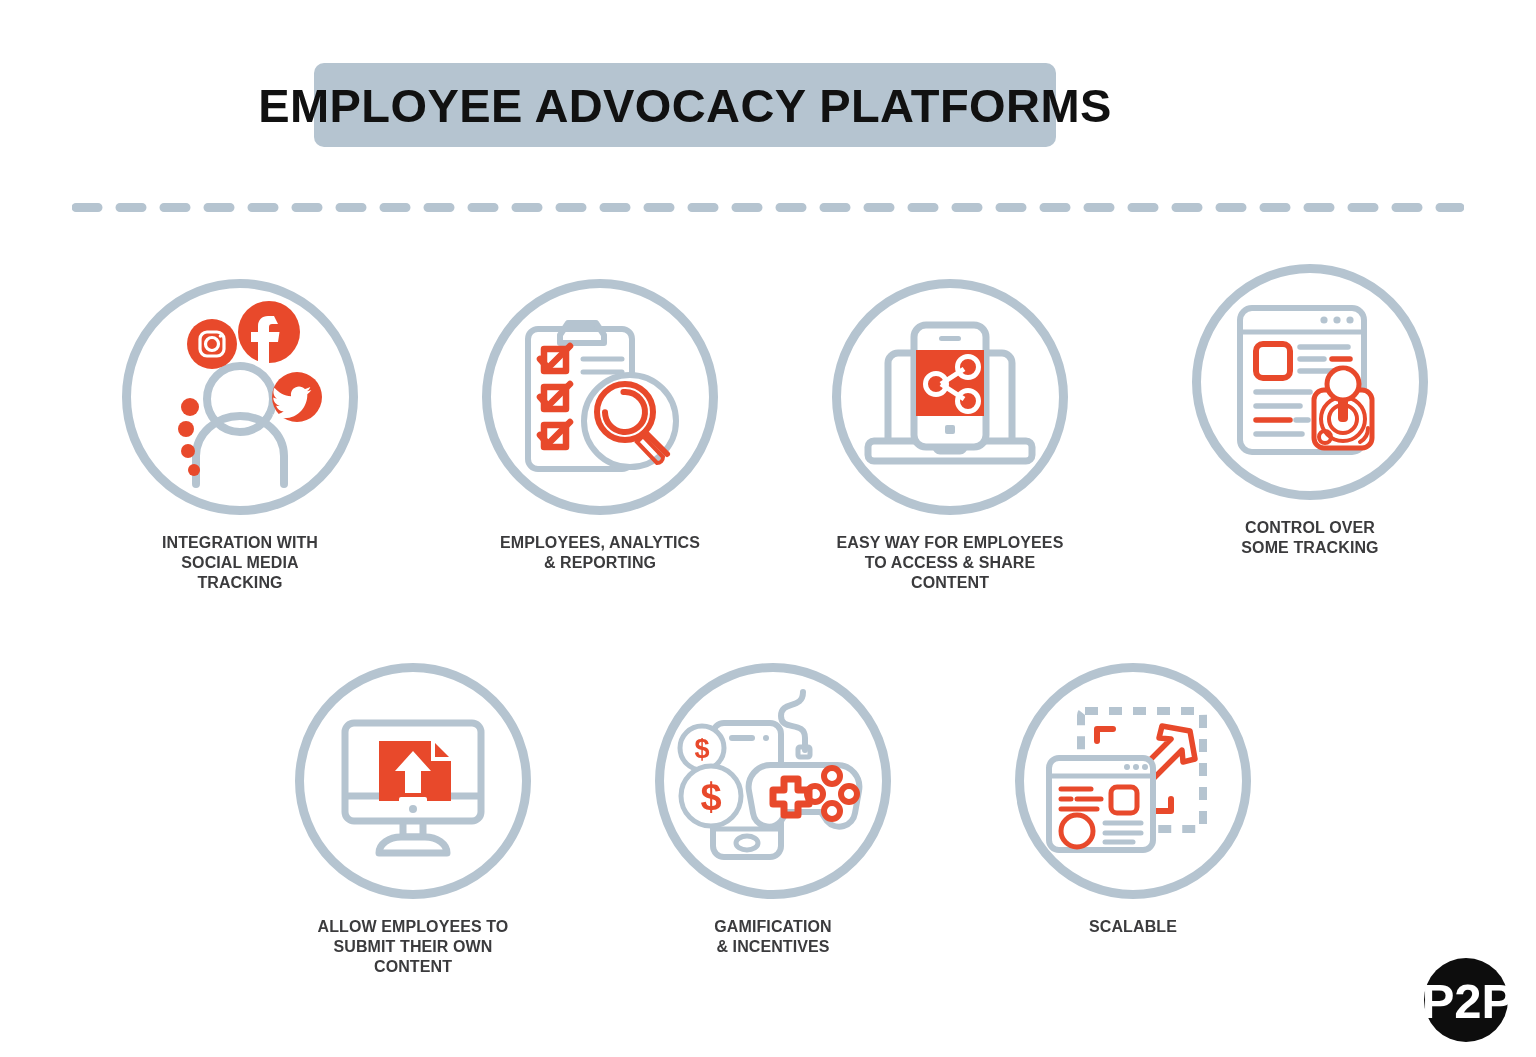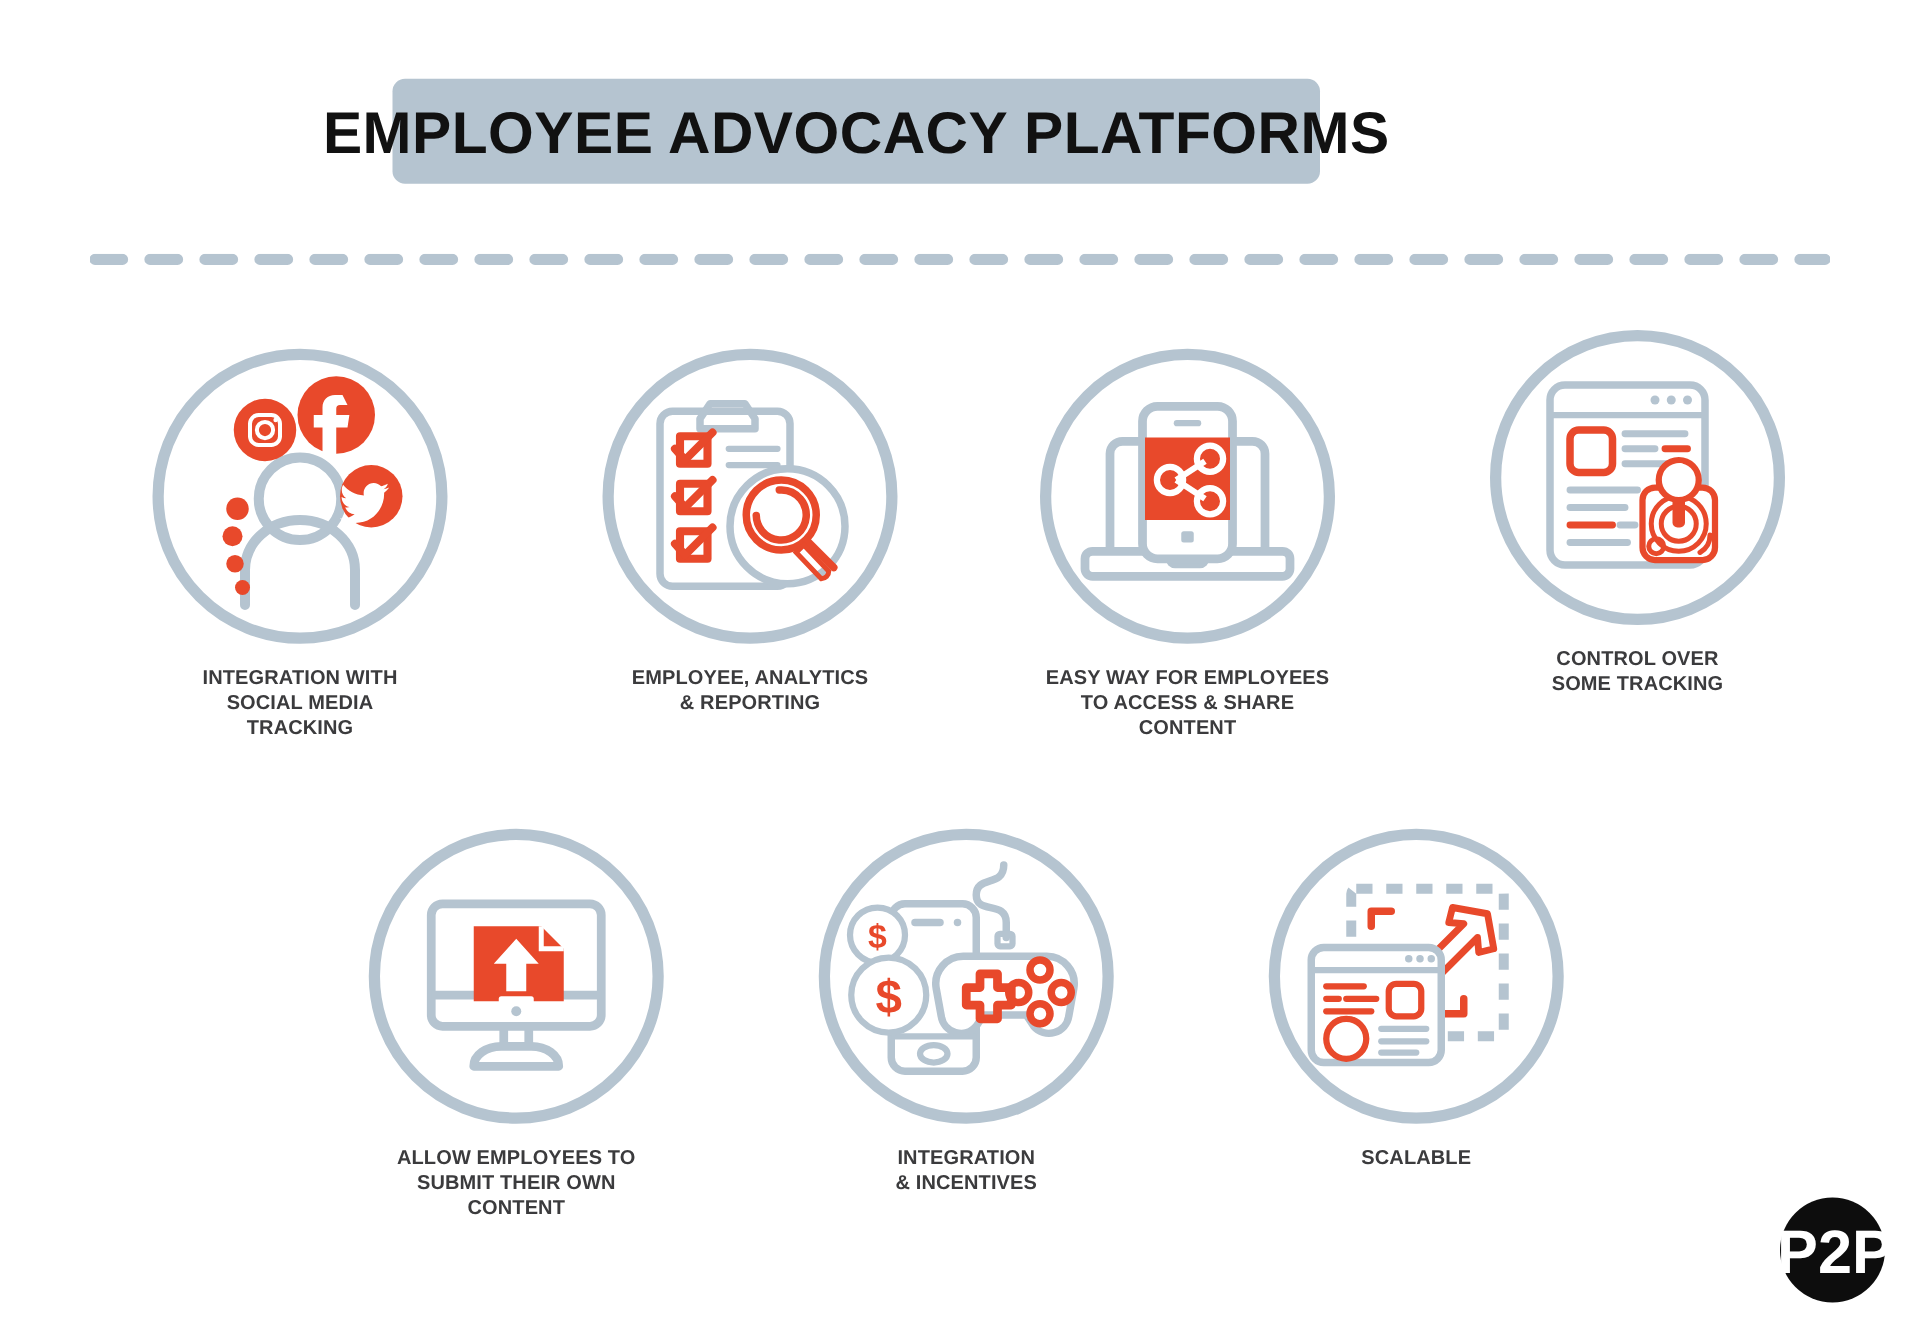--- a/index.html
+++ b/index.html
@@ -184,21 +184,21 @@
         <circle cx="148" cy="142" r="46" fill="#ffffff" stroke="#b5c4d0" stroke-width="6"></circle>
         <g fill="none" stroke="#e8492b" stroke-width="6" stroke-linecap="round">
           <circle cx="143" cy="133" r="28"></circle>
           <circle cx="143" cy="133" r="20" stroke-dasharray="76 30" transform="rotate(-40 143 133)"></circle>
           <path d="M163 153 l22 22"></path>
           <path d="M161 157 l20 21 a6 6 0 0 1 -6 6 l-20 -21 z" stroke-width="4"></path>
         </g>
       </svg>
     </div>
     <div class="caption">
-      <div>EMPLOYEE, ANALYTICS</div>
+      <div>EMPLOYEES, ANALYTICS</div>
       <div>&amp; REPORTING</div>
     </div>
   </div>
 
   <div class="item" id="item-3">
     <div class="circle-wrap">
       <div class="circle-ring"></div>
       <svg class="icon-art" viewBox="0 0 236 236">
 
         <g fill="none" stroke="#b5c4d0" stroke-width="7" stroke-linejoin="round">
@@ -340,21 +340,21 @@
           <circle cx="47" cy="85" r="22" fill="#ffffff" stroke="#b5c4d0" stroke-width="5"></circle>
           <text x="47" y="95" text-anchor="middle" font-family="Liberation Sans, sans-serif" font-size="27" font-weight="bold" fill="#e8492b">$</text>
         </g>
         <g>
           <circle cx="56" cy="133" r="30" fill="#ffffff" stroke="#b5c4d0" stroke-width="5"></circle>
           <text x="56" y="147" text-anchor="middle" font-family="Liberation Sans, sans-serif" font-size="38" font-weight="bold" fill="#e8492b">$</text>
         </g>
       </svg>
     </div>
     <div class="caption">
-      <div>INTEGRATION</div>
+      <div>GAMIFICATION</div>
       <div>&amp; INCENTIVES</div>
     </div>
   </div>
 
   <div class="item" id="item-7">
     <div class="circle-wrap">
       <div class="circle-ring"></div>
       <svg class="icon-art" viewBox="0 0 236 236">
 
         <rect x="66" y="48" width="122" height="118" rx="4" fill="none" stroke="#b5c4d0" stroke-width="8" stroke-dasharray="13 11"></rect>

